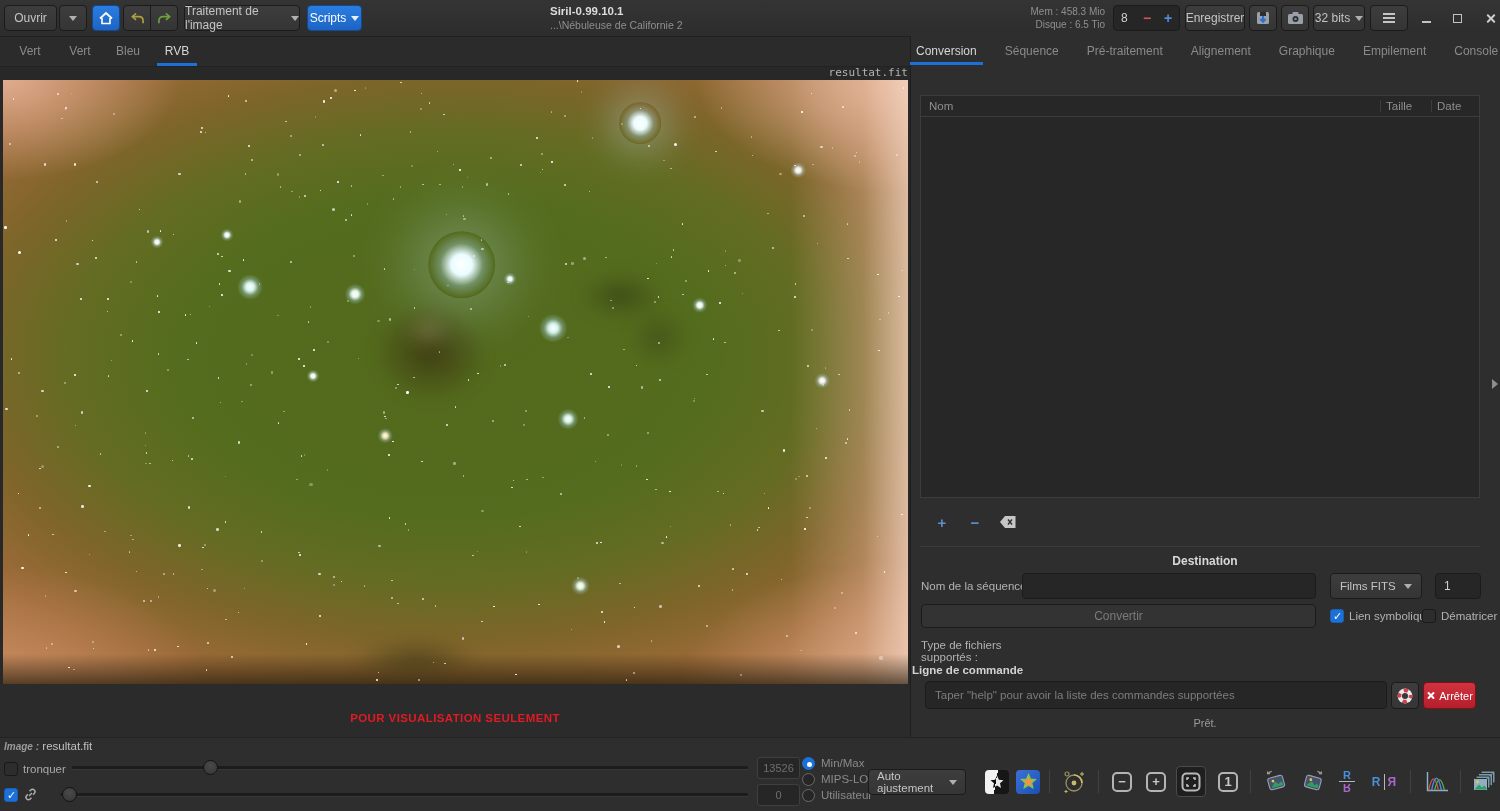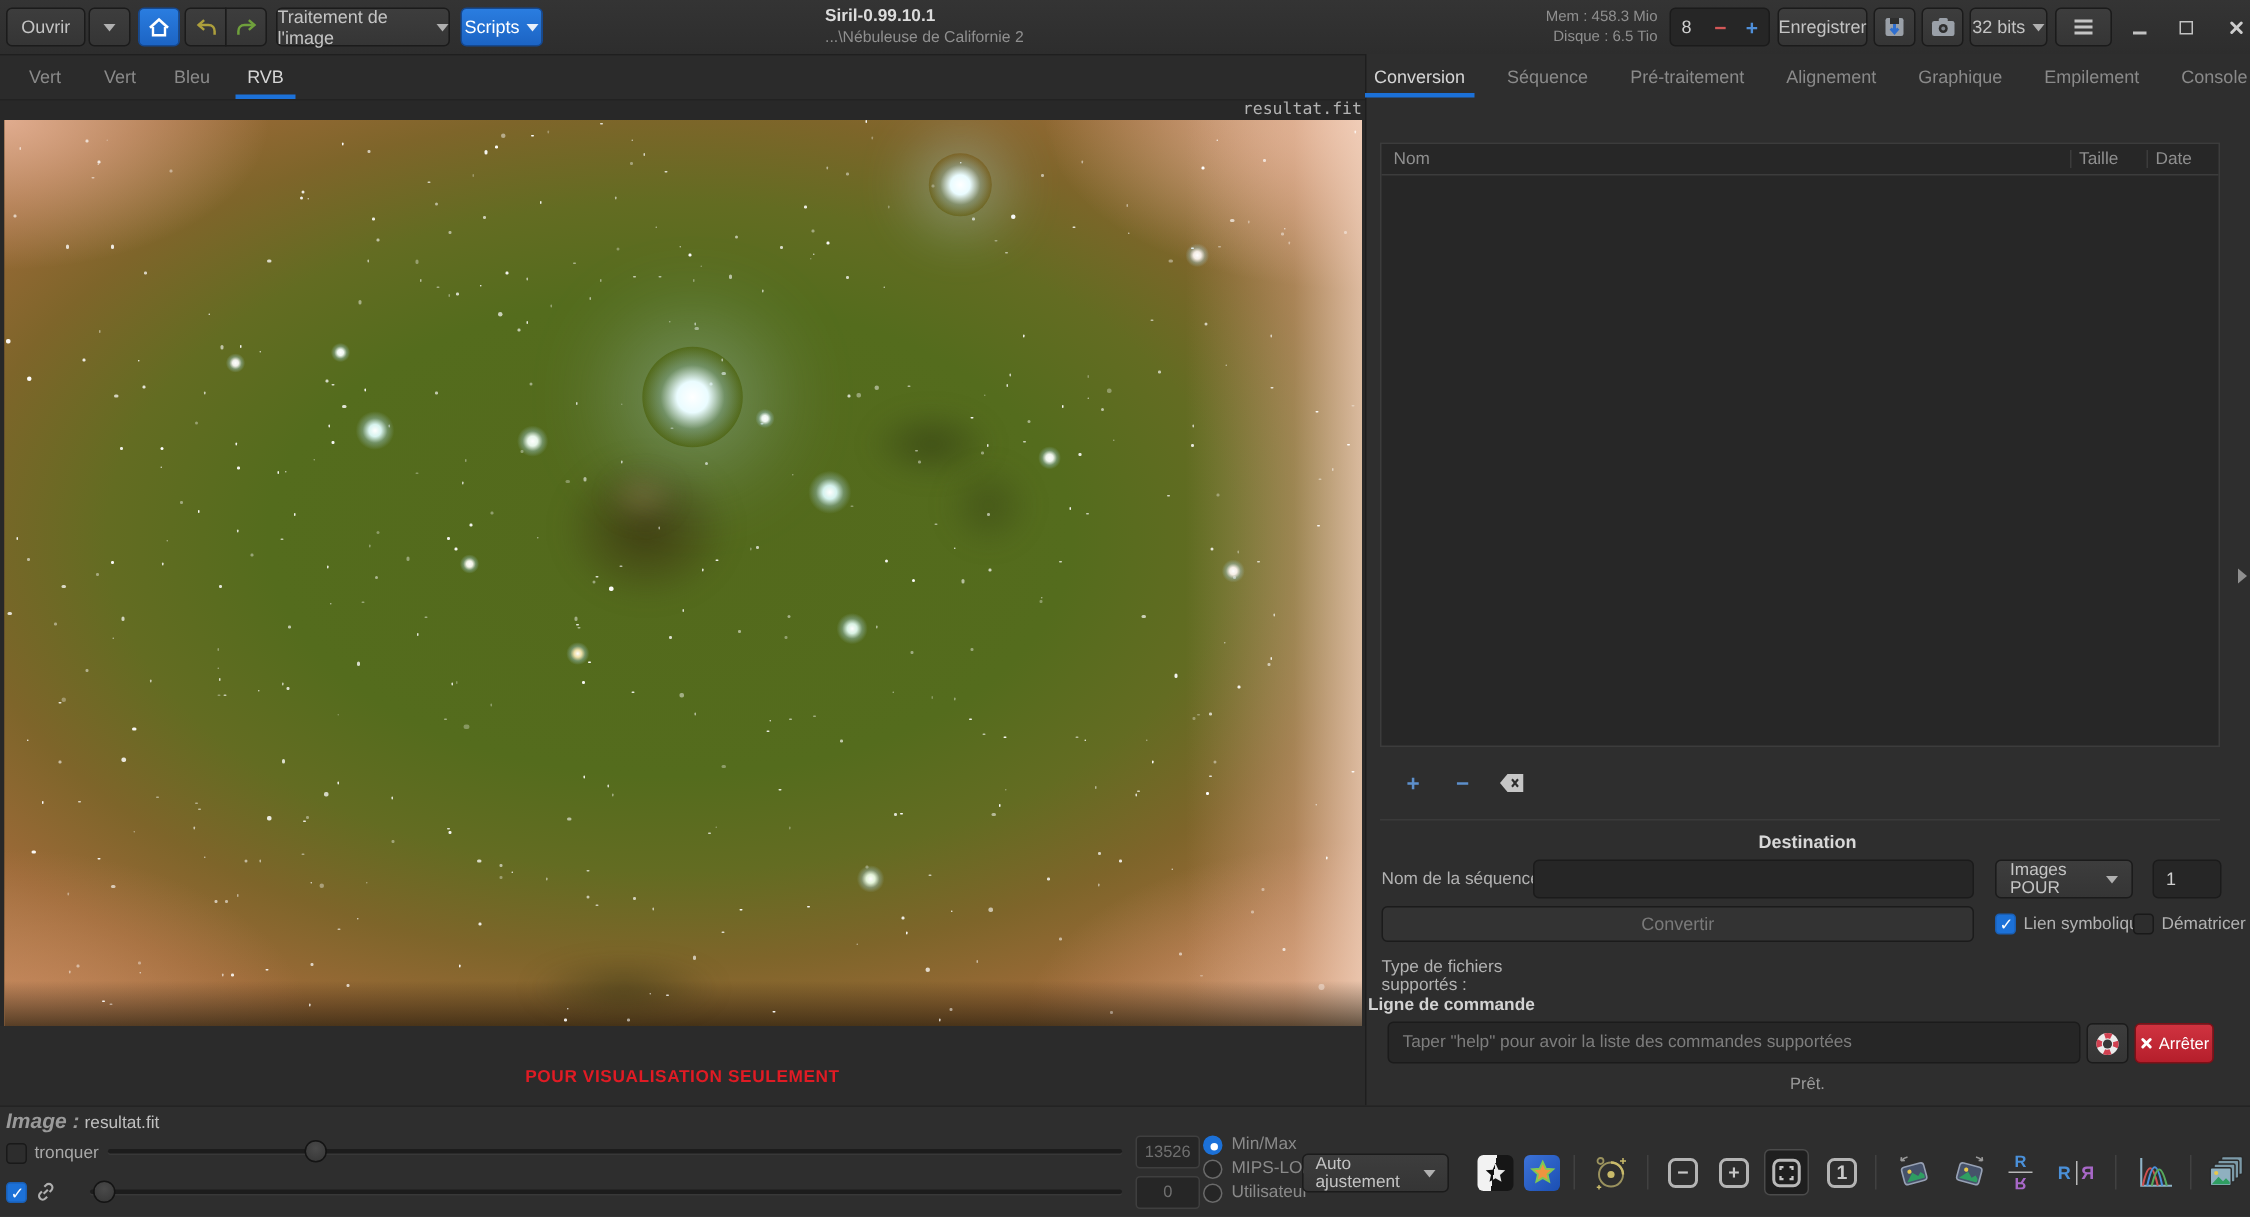--- a/index.html
+++ b/index.html
@@ -77,21 +77,21 @@
   input.cmd{position:absolute;box-sizing:border-box;background:#262626;border:1px solid #1b1b1b;border-radius:4px;color:#cfcfcf;font-size:11.5px;padding:0 9px;outline:none;font-family:inherit;}
   input.cmd::placeholder{color:#7d7d7d;}
   .stopbtn{box-sizing:border-box;background:linear-gradient(#d03340,#b51e2b);border:1px solid #7e1017;border-radius:4px;color:#fff;
            display:flex;align-items:center;justify-content:center;gap:4px;font-size:11px;}
   .stopx{position:relative;width:9px;height:9px;}
   .stopx::before,.stopx::after{content:"";position:absolute;left:4px;top:0;width:2px;height:9px;background:#fff;border-radius:1px;}
   .stopx::before{transform:rotate(45deg);} .stopx::after{transform:rotate(-45deg);}
   .grip{left:1492px;top:379px;width:0;height:0;border-top:5px solid transparent;border-bottom:5px solid transparent;border-left:6px solid #8f8f8f;}
   
   .bbar{left:0;top:737px;width:1500px;height:74px;background:#2e2e2e;border-top:1px solid #232323;box-sizing:border-box;}
-  .imglabel{font-style:italic;font-weight:bold;color:#9a9a9a;font-size:14px;}
+  .imglabel{font-style:italic;font-weight:bold;color:#9a9a9a;font-size:10px;}
   .track{position:absolute;height:3px;background:#1c1c1c;border-radius:2px;box-shadow:0 1px 0 rgba(255,255,255,.05);}
   .knob{position:absolute;width:15px;height:15px;border-radius:50%;background:radial-gradient(circle at 50% 35%,#4a4a4a,#353535);border:1px solid #141414;box-sizing:border-box;}
   .valbox{position:absolute;width:43px;height:22px;box-sizing:border-box;background:#262626;border:1px solid #3f3f3f;border-radius:3px;
           color:#6f6f6f;font-size:11px;display:flex;align-items:center;justify-content:center;}
   .rlabel{position:absolute;color:#8a8a8a;font-size:11.5px;}
   .ibtn{position:absolute;top:766px;height:31px;border-radius:4px;display:flex;align-items:center;justify-content:center;}
   .ibtn.active{background:#1f1f1f;border:1px solid #4b4b4b;box-sizing:border-box;}
   .vsep{position:absolute;top:770px;width:1px;height:23px;background:#414141;}
   .sqicon{width:20px;height:20px;box-sizing:border-box;border:2px solid #b4b4b4;border-radius:5px;color:#c8c8c8;
           display:flex;align-items:center;justify-content:center;font-weight:bold;font-size:13px;}
@@ -718,21 +718,21 @@
 
   <div class="abs divider" style="left:920px;top:546px;width:560px;"></div>
 
   <div class="abs sect-title" style="left:910px;top:554px;width:590px;">Destination</div>
 
   <div class="abs lbl" style="left:921px;top:580px;">Nom de la séquence :</div>
   <div class="abs entry" style="left:1022px;top:573px;width:294px;height:26px;">
     <span></span>
   </div>
   <div class="btn" style="left:1330px;top:573px;width:92px;justify-content:space-between;padding:0 9px;">
-    <span style="font-size:11.5px;">Images POUR</span>
+    <span style="font-size:11.5px;">Films FITS</span>
     <span class="caret"></span>
   </div>
   <div class="abs entry" style="left:1435px;top:573px;width:46px;height:26px;display:flex;align-items:center;padding-left:8px;">
     <span>1</span>
   </div>
 
   <div class="abs convert" style="left:921px;top:604px;width:395px;height:24px;">
     <span>Convertir</span>
   </div>
   <span class="cb on" style="left:1330px;top:609px;"></span>

